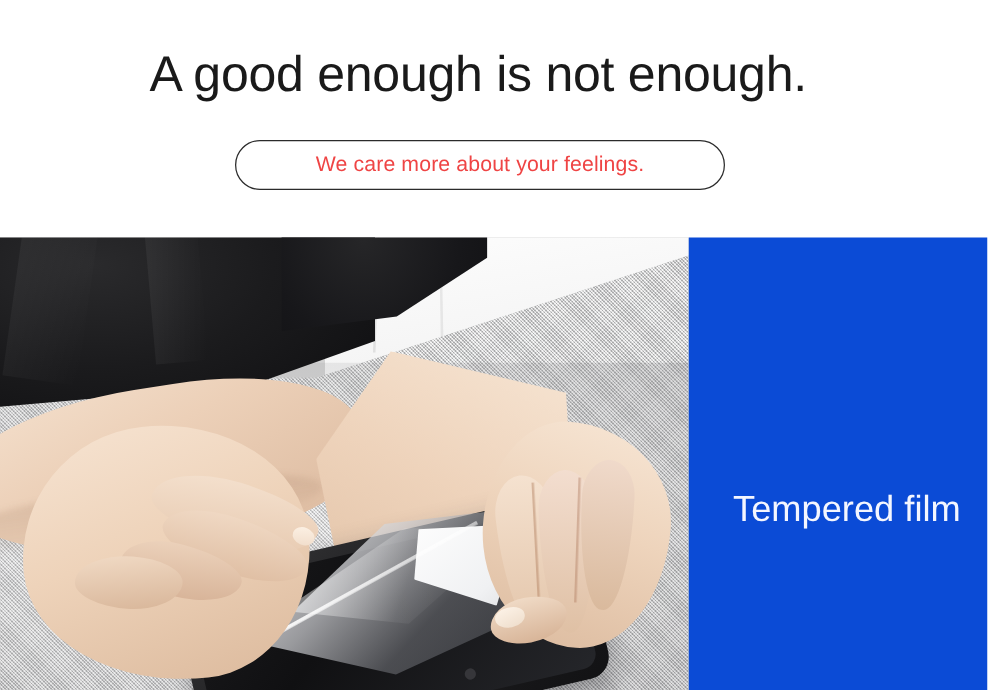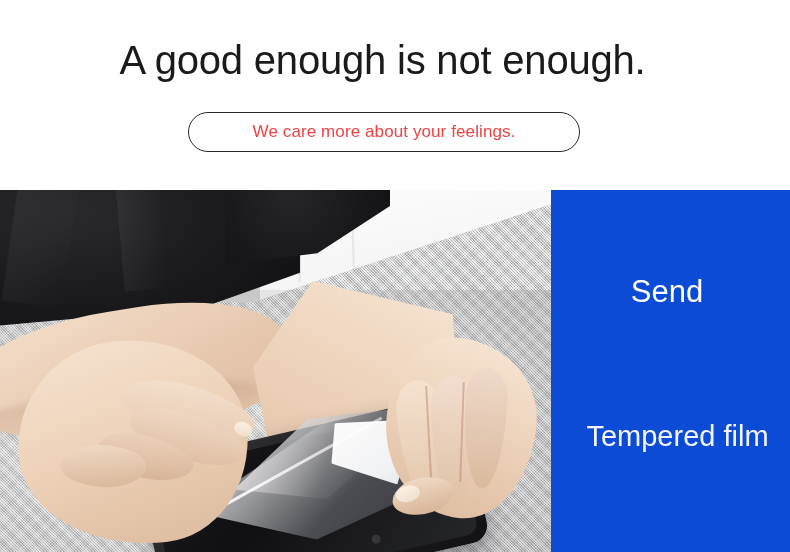--- a/index.html
+++ b/index.html
@@ -336,21 +336,20 @@
   .bp-product {
     position:absolute; left:0; top:200px;
     width:239px;
     text-align:center;
     padding-left:14px;
     font-size:29px;
     line-height:36px;
     color:#f4f6ff;
     font-weight:400;
     white-space:nowrap;
-    margin-top:28px;
   }
 </style>
 </head>
 <body>
 
 <div id="page">
 
   <div class="header">
     <div class="headline">A good enough is not enough.</div>
     <div class="subtitle-pill">
@@ -401,18 +400,17 @@
     <div class="finger-r1"></div>
     <div class="finger-r2"></div>
     <div class="finger-r3"></div>
     <div class="finger-gap1"></div>
     <div class="finger-gap2"></div>
     <div class="thumb-r"></div>
     <div class="nail-r"></div>
   </div>
 
   <div class="bluepanel">
-    <div class="bp-send">Send</div>
     <div class="bp-product">Tempered film</div>
 
   </div>
 
 </div>
 
 </body></html>

